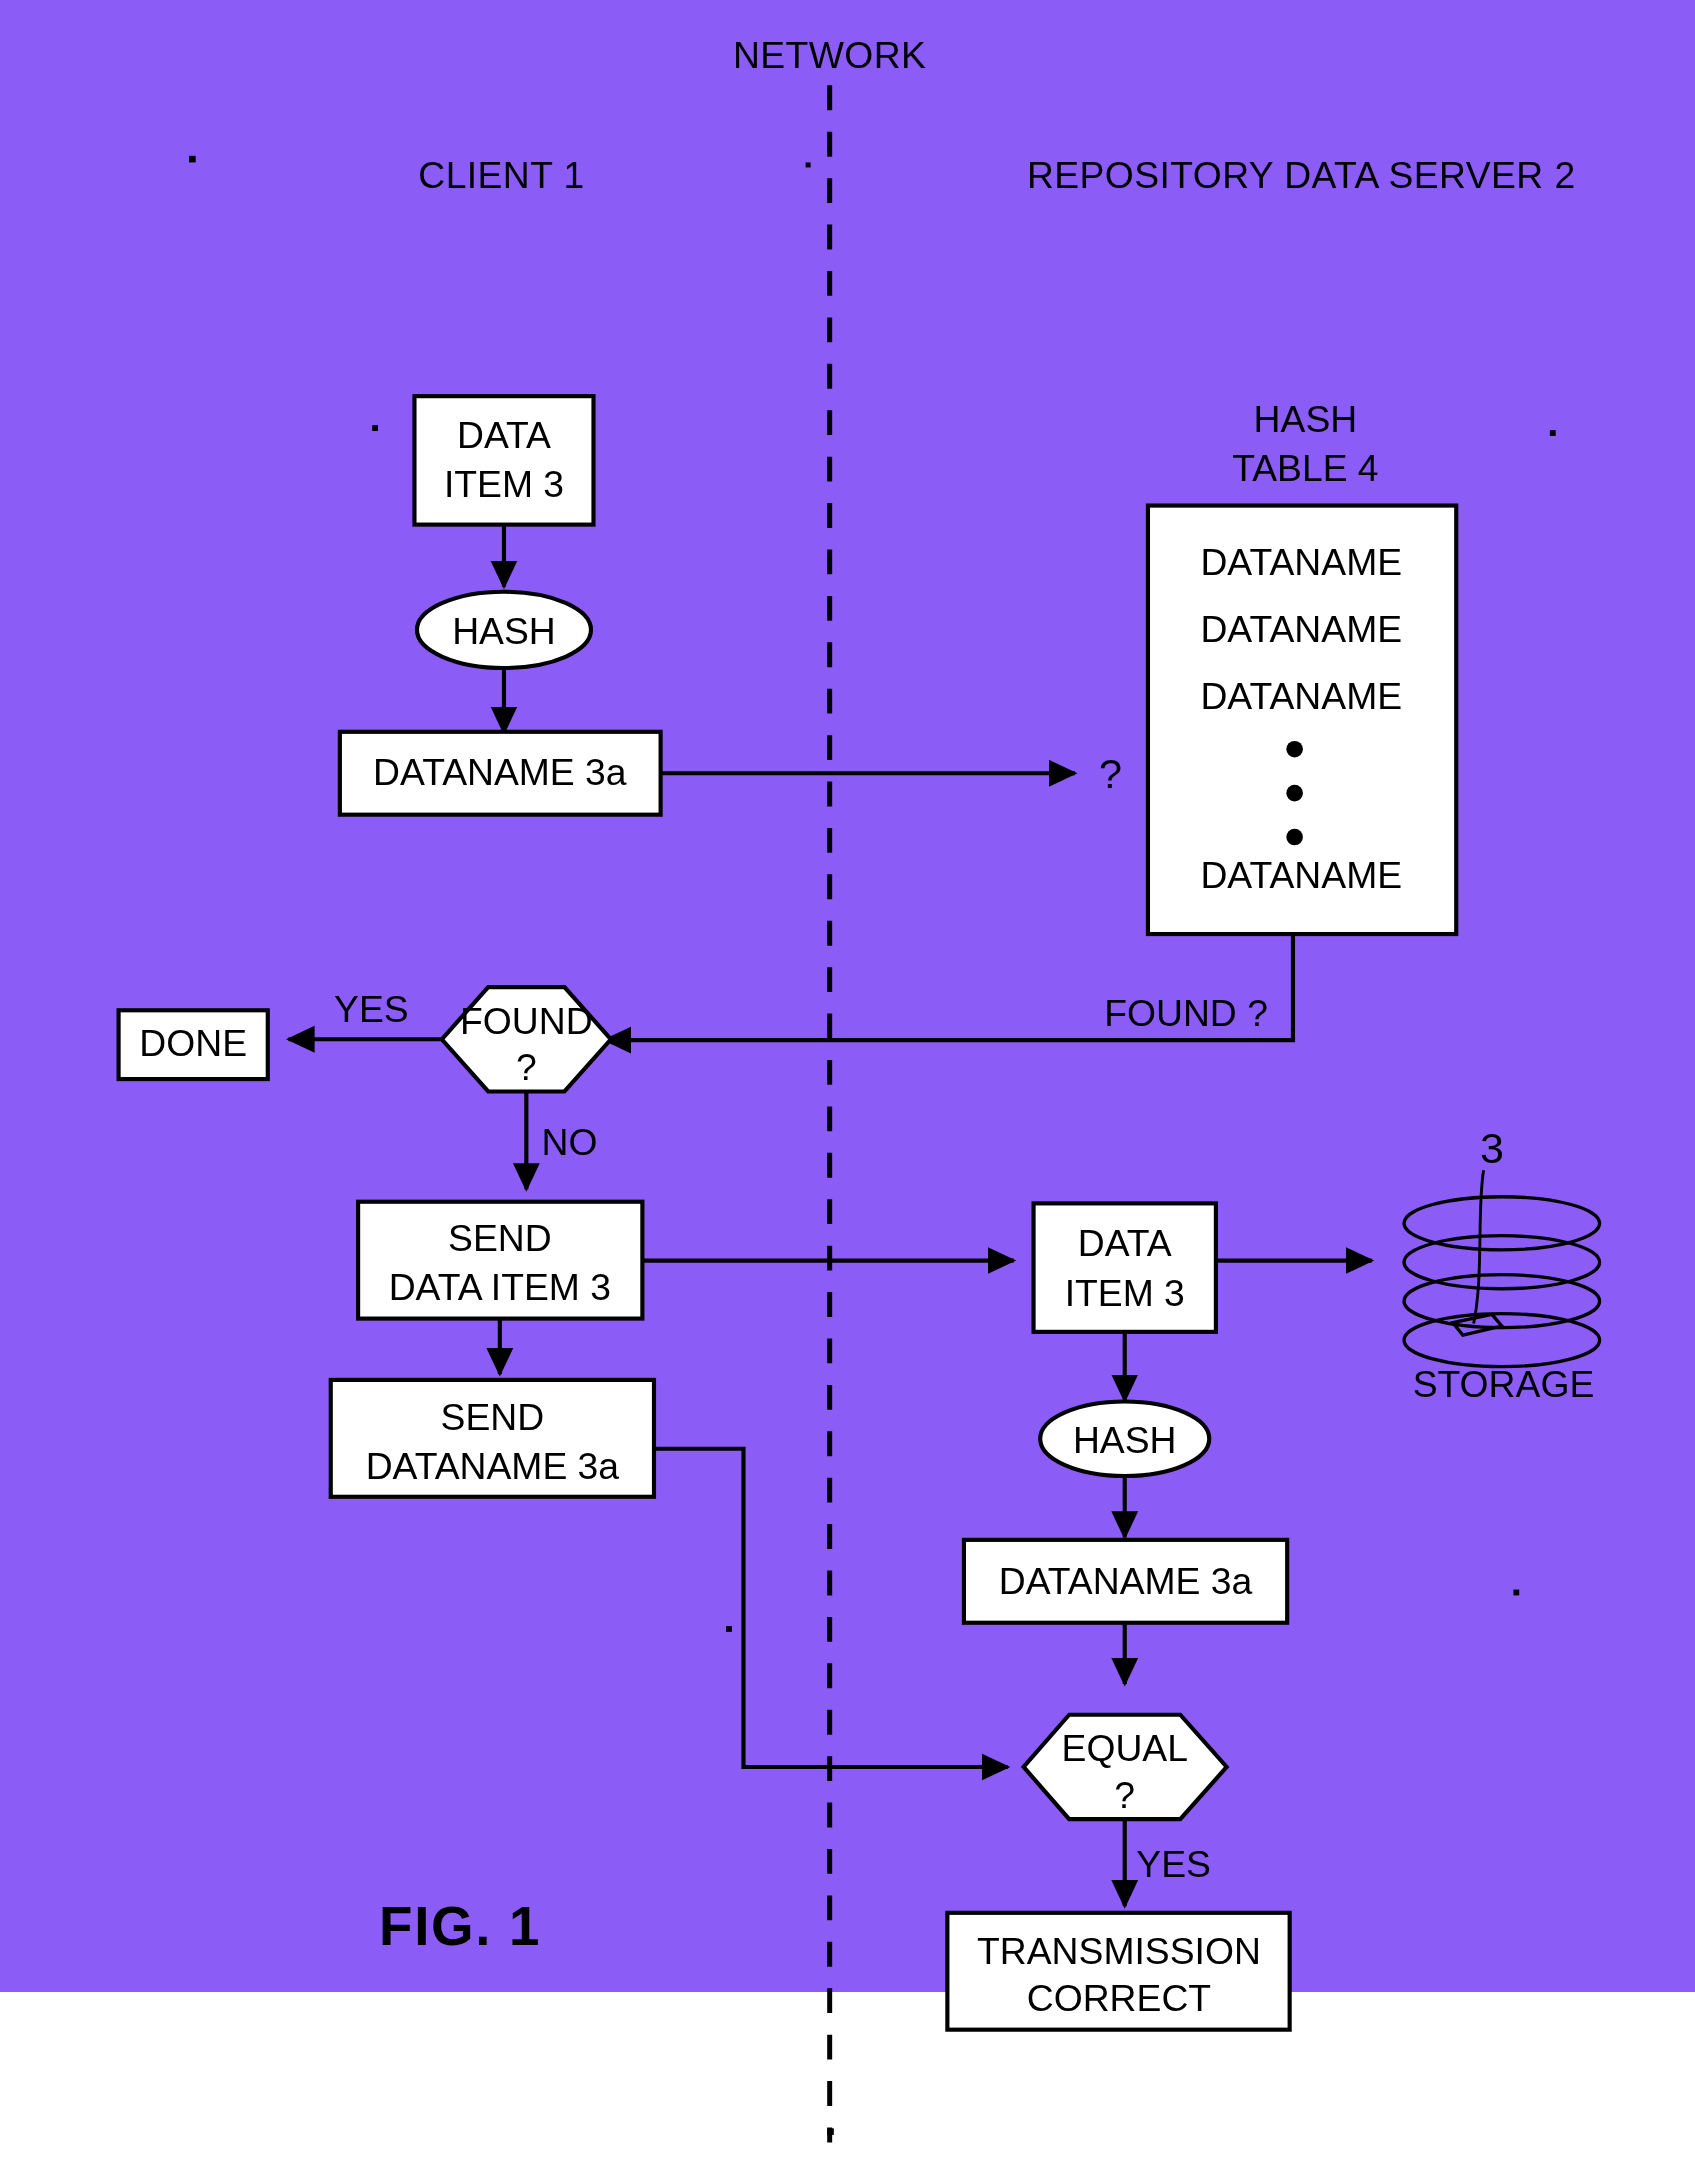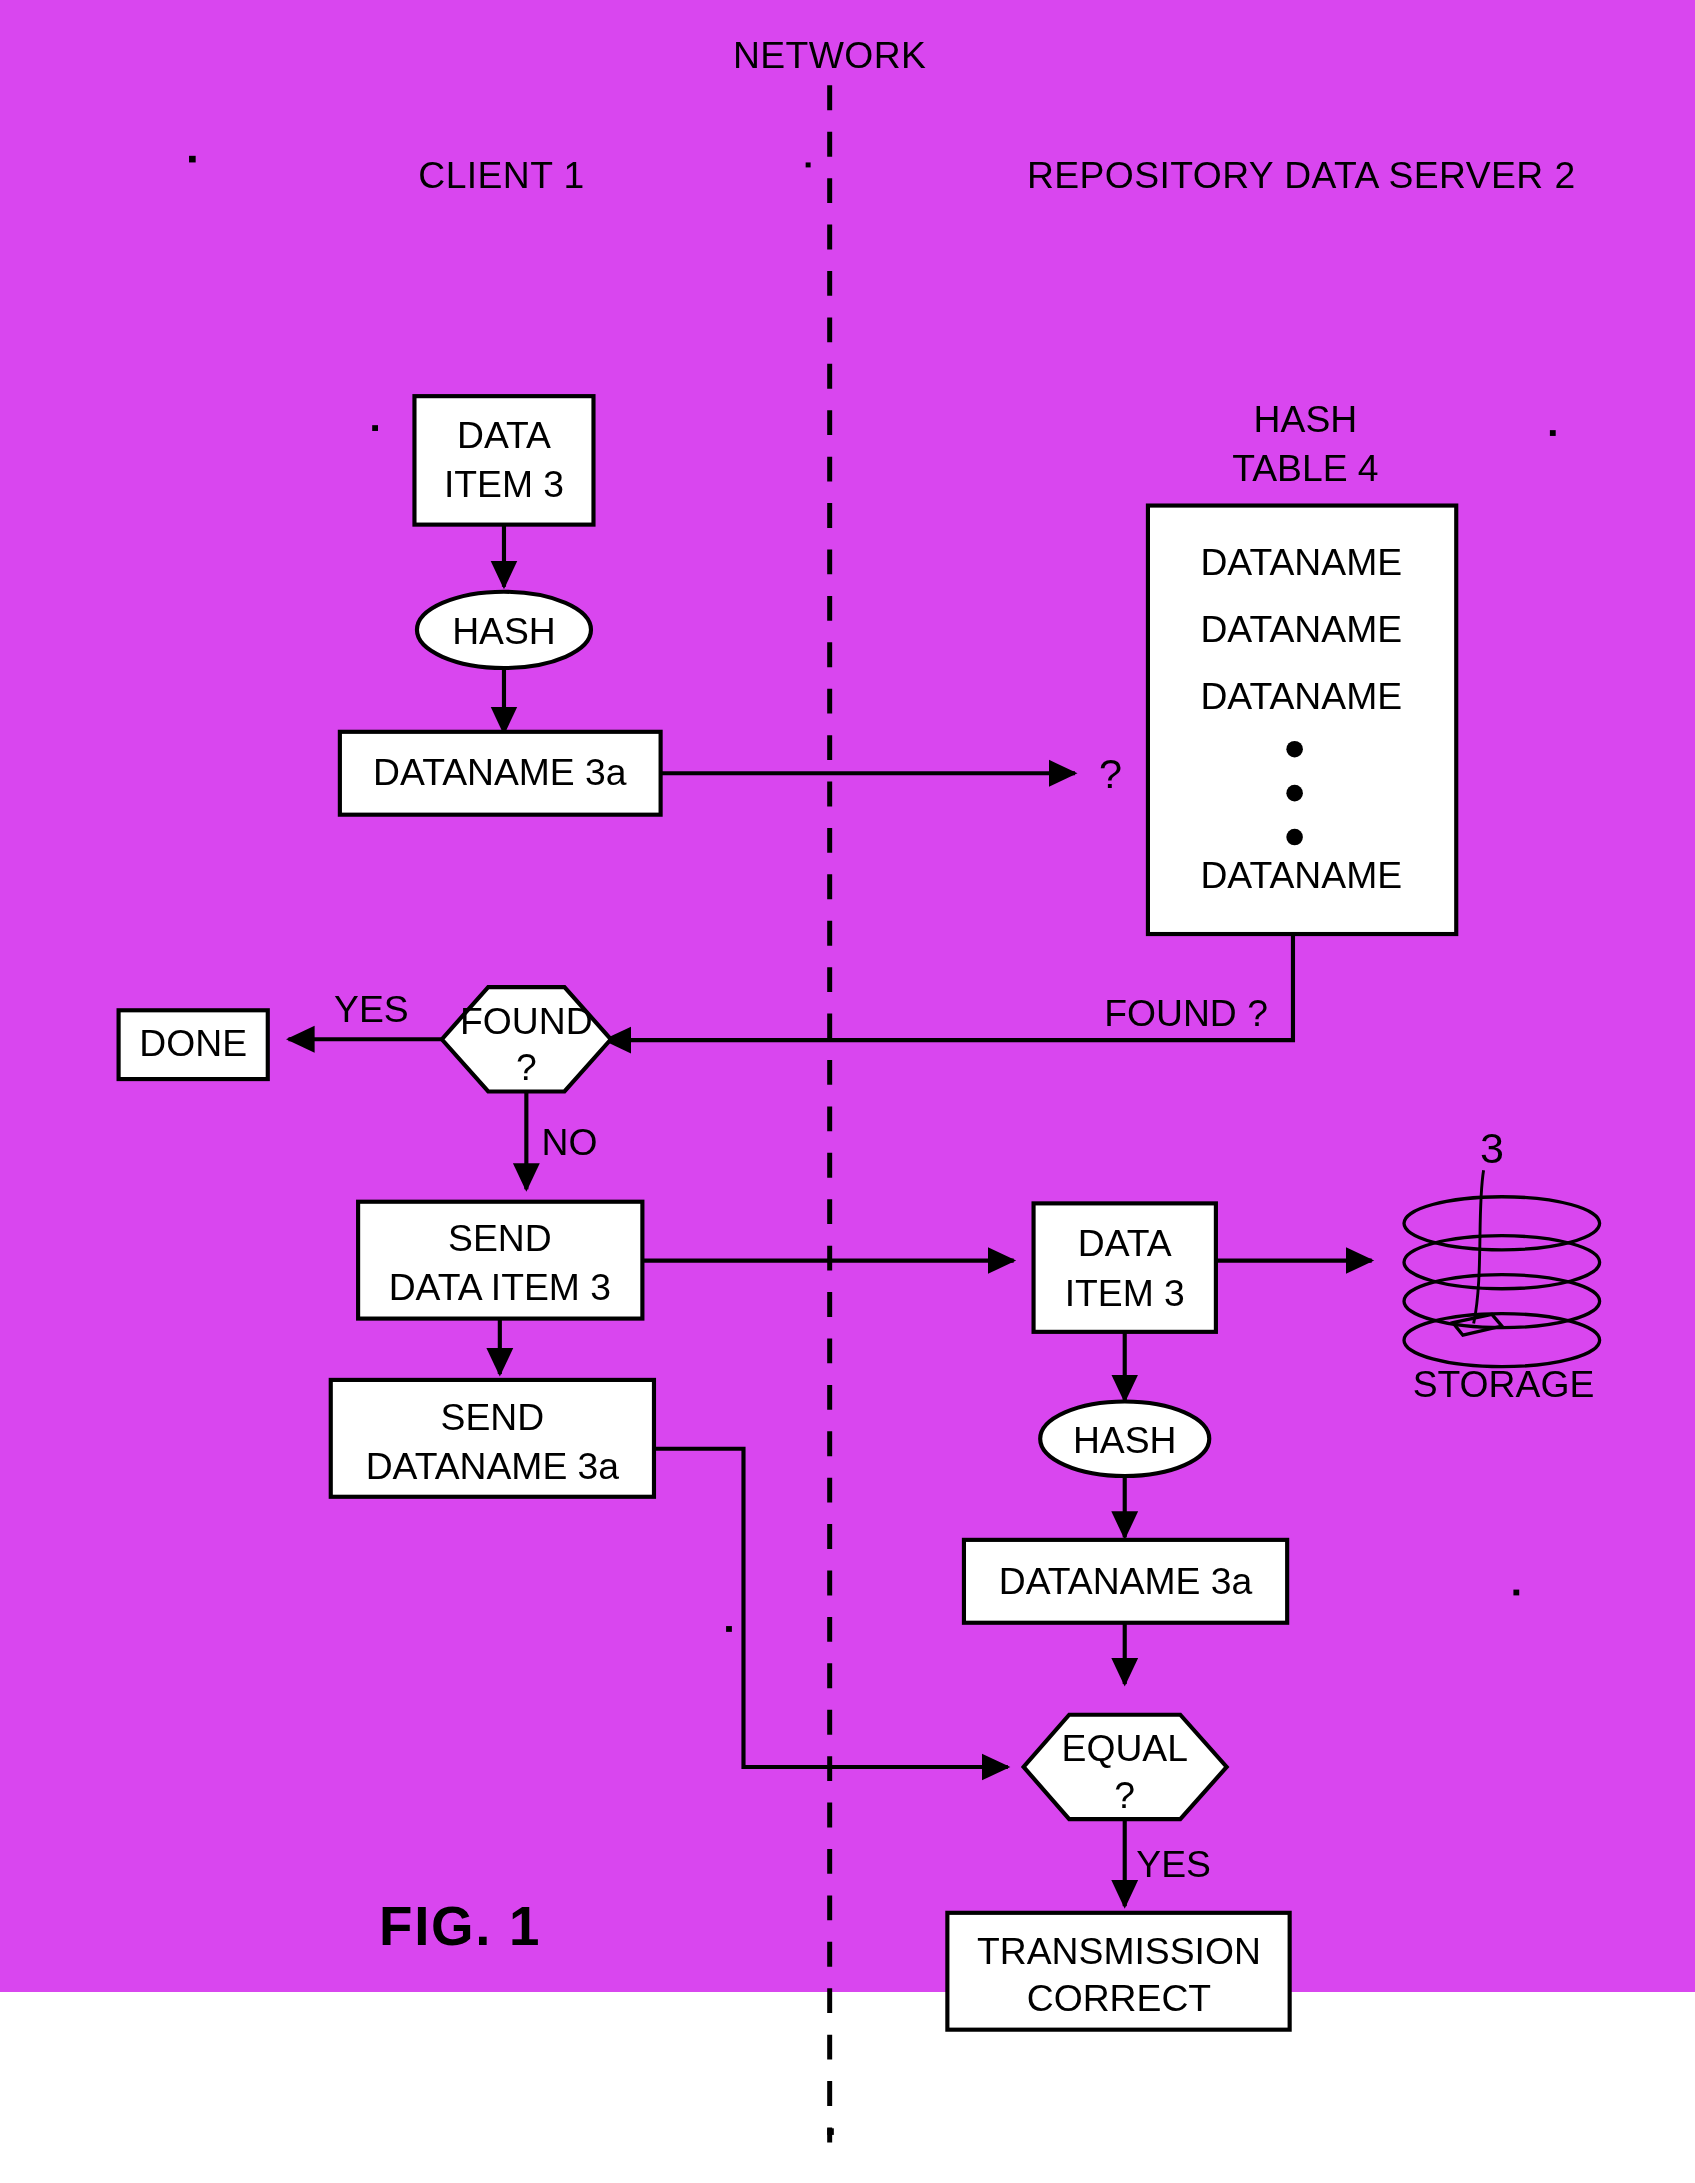--- a/index.html
+++ b/index.html
@@ -10,21 +10,21 @@
   body {
     width: 1695px;
     height: 2183px;
     font-family: "Liberation Sans", sans-serif;
     overflow: hidden;
   }
   #figure-root {
     position: relative;
     width: 1695px;
     height: 1992px;
-    background: #d946ef;
+    background: #8b5cf6;
   }
   svg.diagram {
     display: block;
     width: 1695px;
     height: 2183px;
   }
   .shape {
     fill: #ffffff;
     stroke: #000000;
     stroke-width: 5;

